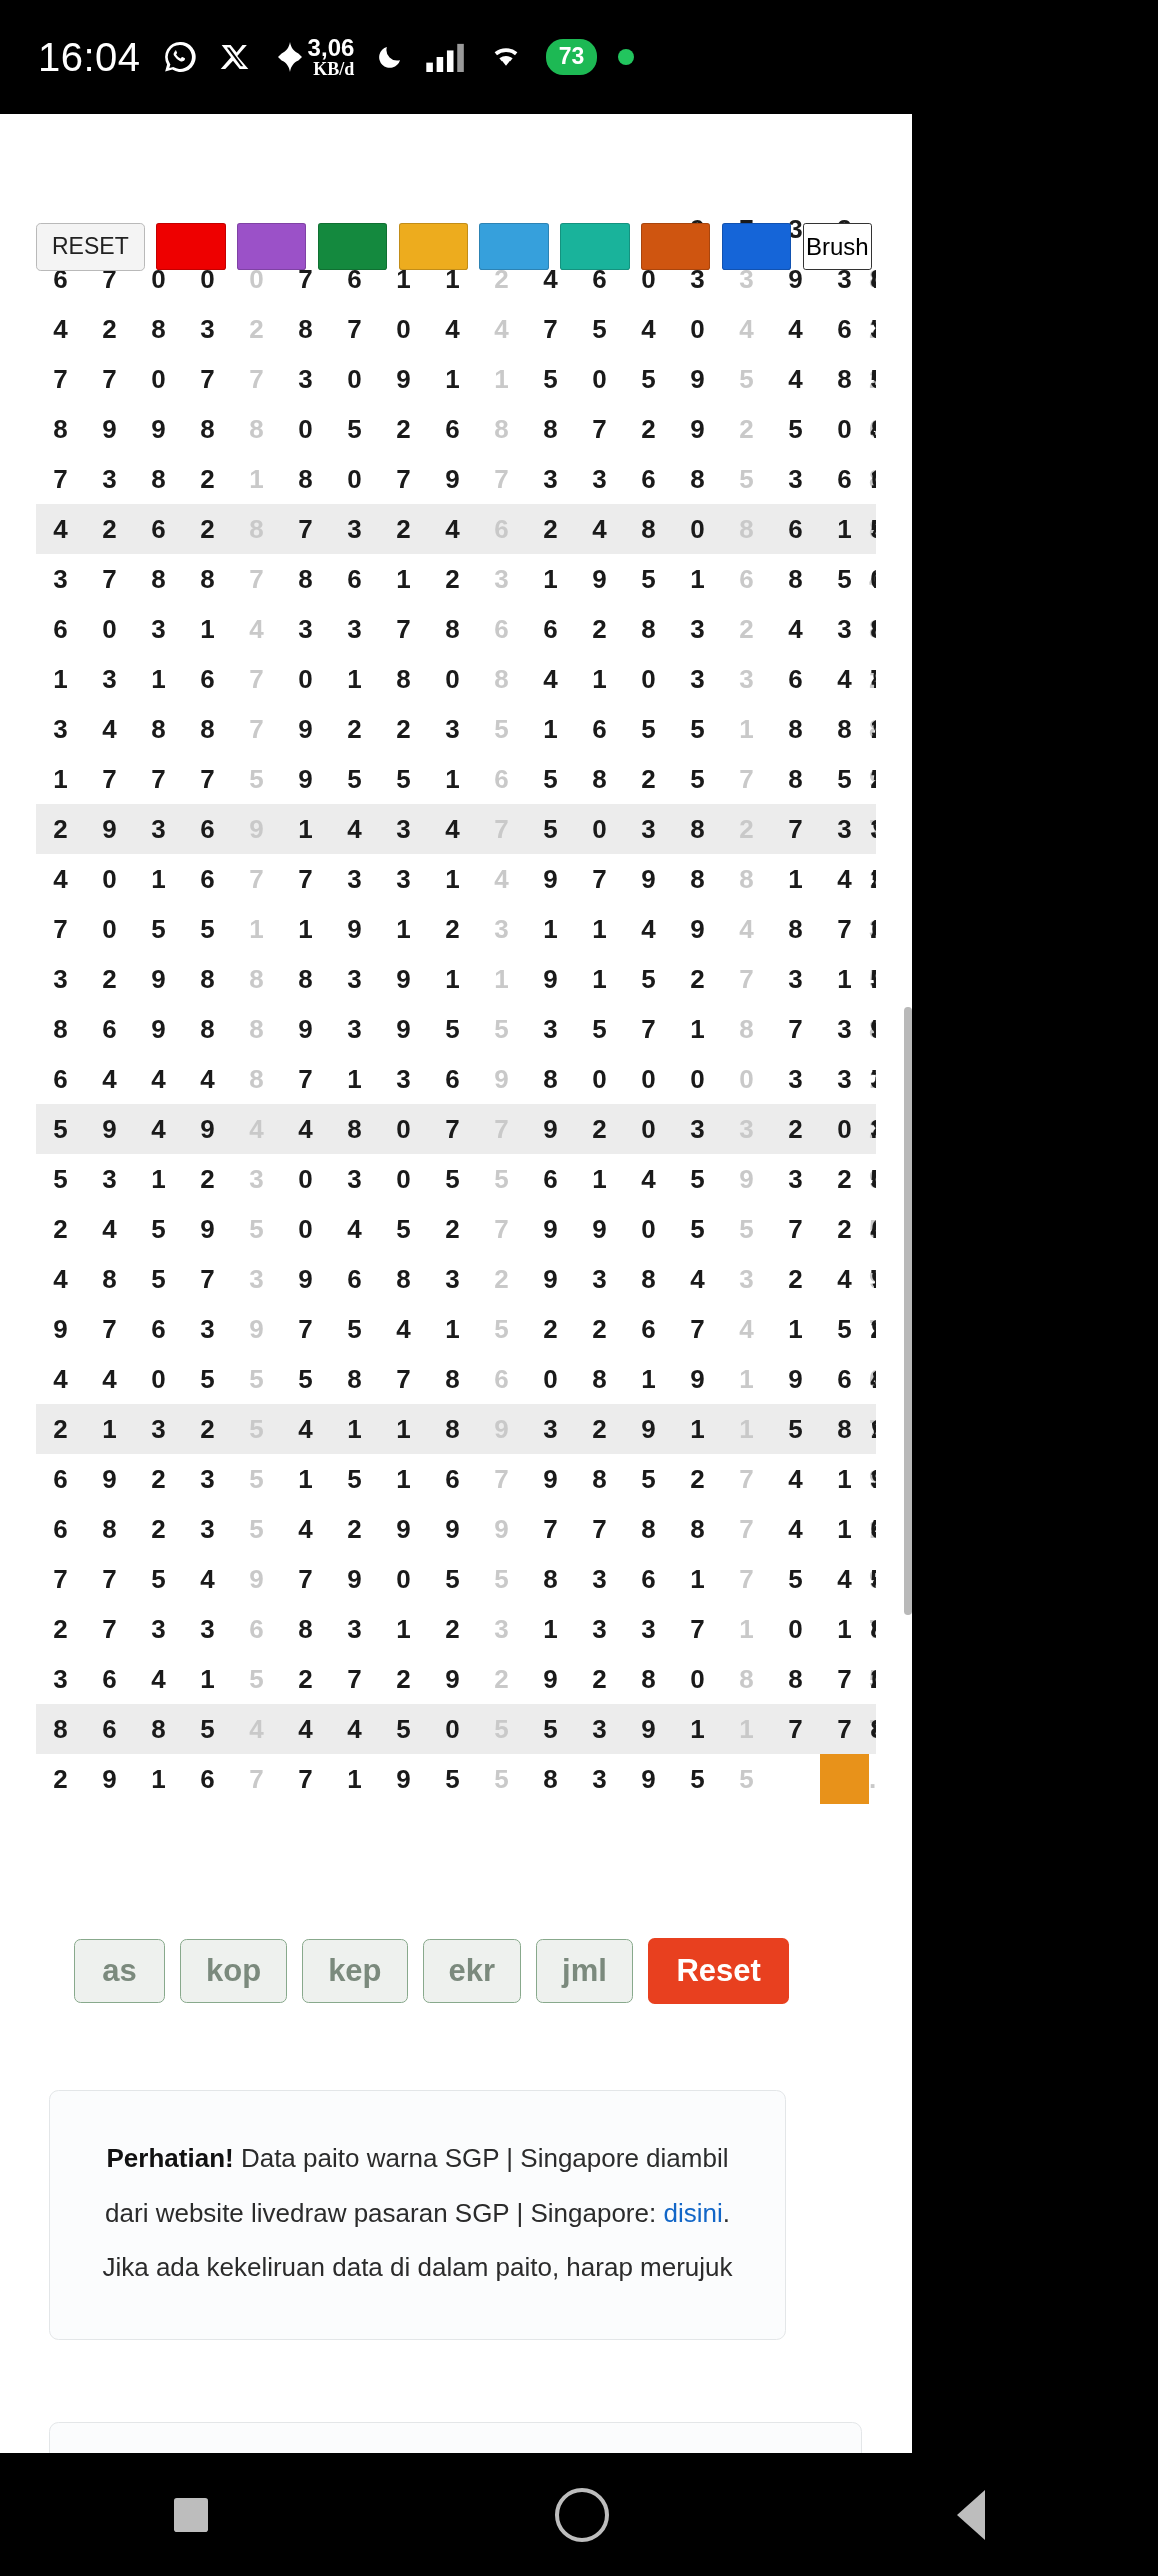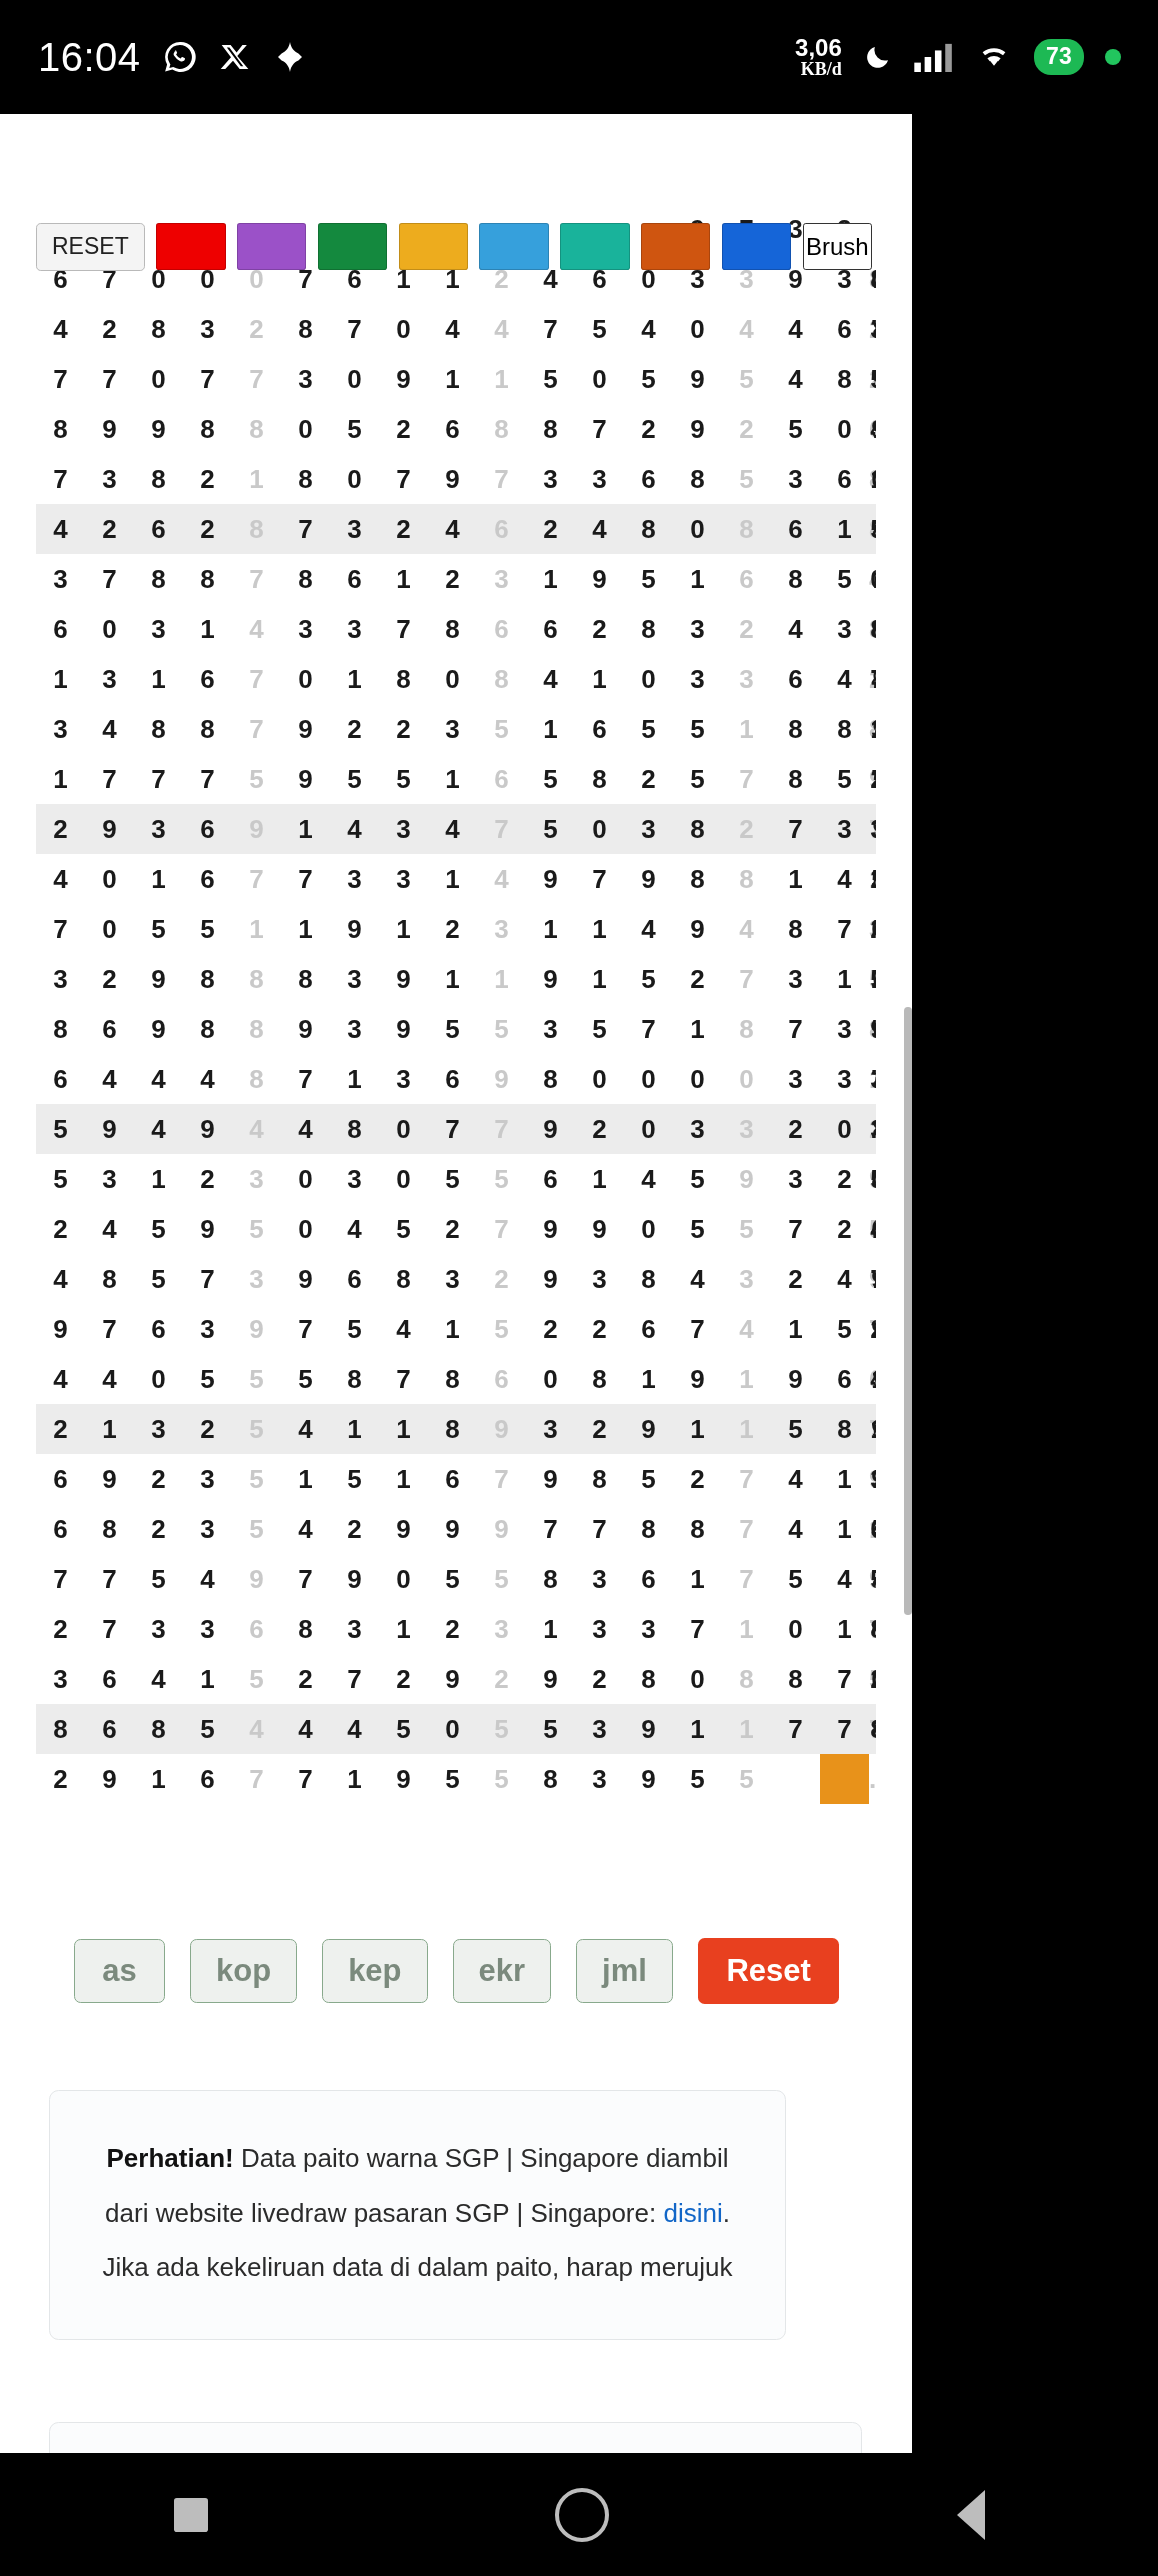--- a/index.html
+++ b/index.html
@@ -15,21 +15,20 @@
     position: relative;
   }
 
   
   #status-bar {
     height: 114px;
     background: #000;
     color: #fff;
     display: flex;
     align-items: center;
-    justify-content: space-between;
     padding: 0 38px;
     box-sizing: border-box;
   }
   .sb-left {
     display: flex;
     align-items: center;
     gap: 21px;
   }
   .sb-clock {
     font-size: 40px;
@@ -154,21 +153,21 @@
   td.dim { color: #c9c9c9; font-weight: 700; }
   td.c-empty-orange { background: #e8921a !important; color: #e8921a; }
 
   
   #btn-row {
     position: absolute;
     top: 1824px;
     left: 0;
     width: 912px;
     display: flex;
-    gap: 25px;
+    gap: 15px;
     padding-left: 74px;
     box-sizing: border-box;
     align-items: center;
   }
   .tag-btn {
     background: #eef1ee;
     border: 1.9px solid #88a98c;
     border-radius: 6.6px;
     color: #7b8a7d;
     font-size: 31px;

